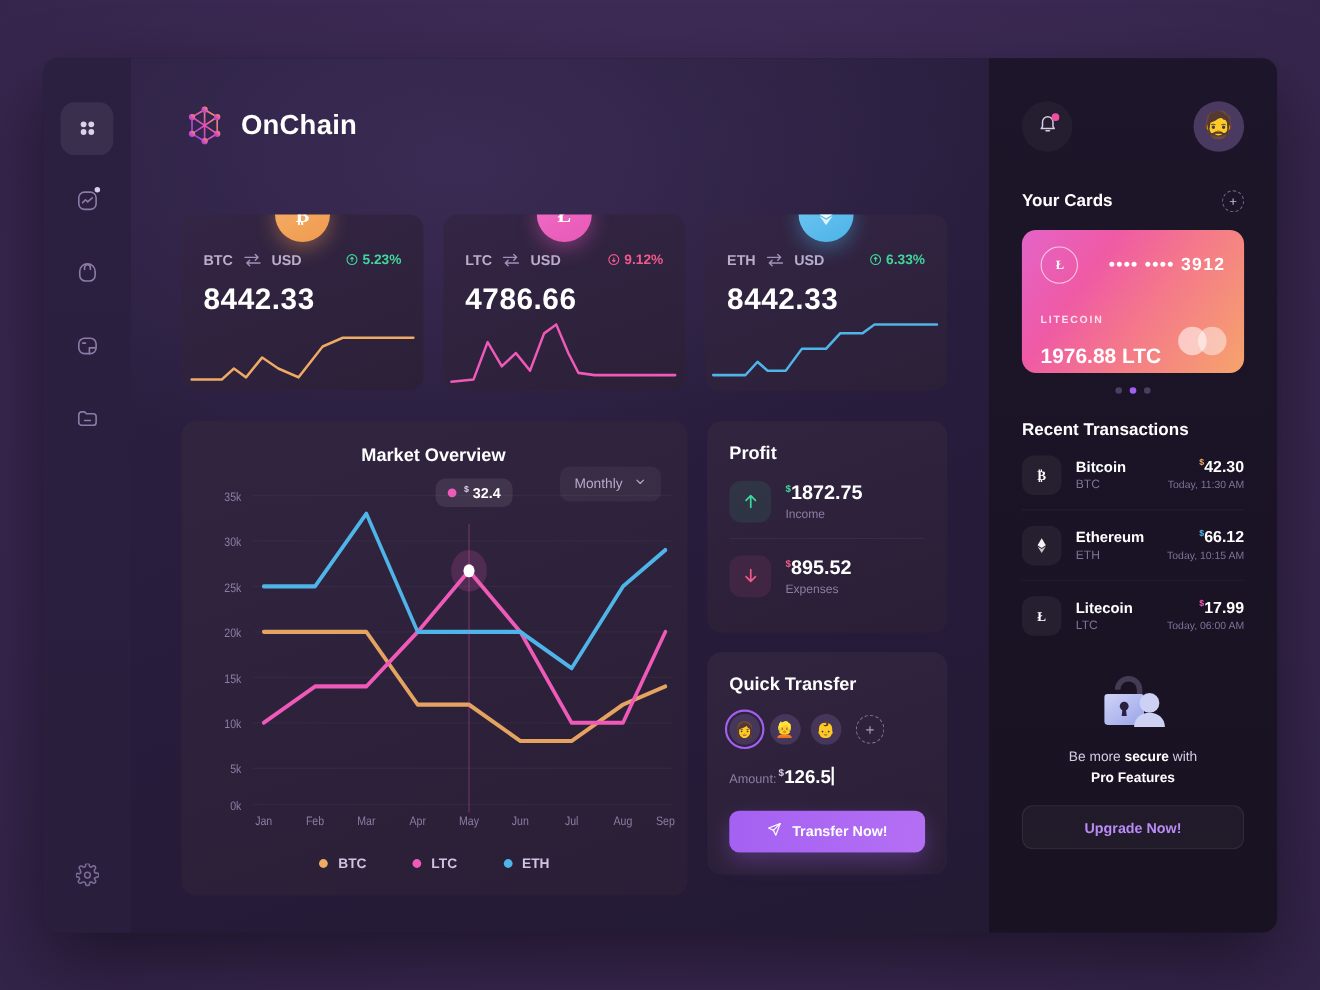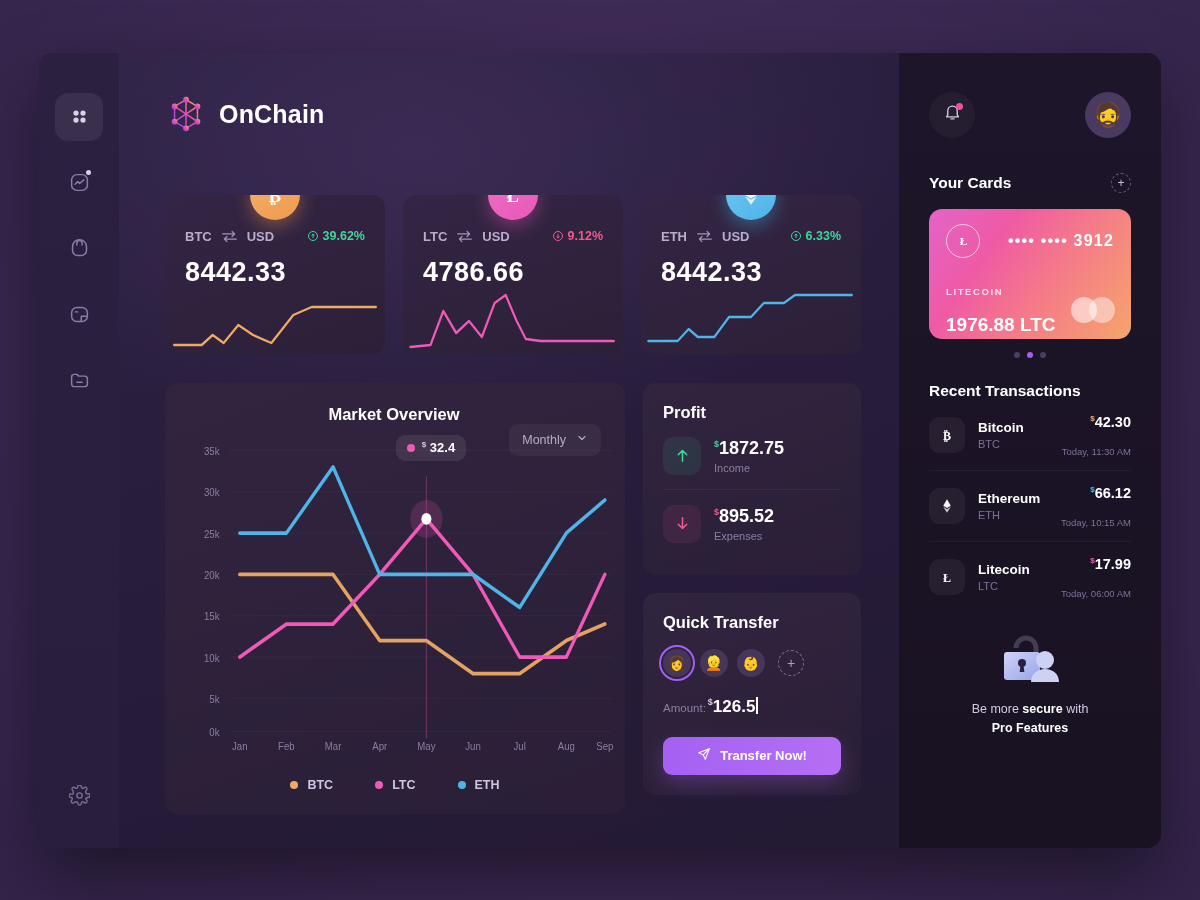--- a/index.html
+++ b/index.html
@@ -288,21 +288,21 @@
     width:36px; height:36px; border-radius:11px; flex:0 0 36px;
     background:rgba(255,255,255,.055);
     display:flex; align-items:center; justify-content:center; color:#fff;
   }
   .tx-ico svg{ width:18px; height:18px; }
   .tx-name{ font-size:13.5px; color:#fff; font-weight:600; }
   .tx-sym{ font-size:11px; color:#7e7299; margin-top:3px; }
   .tx-right{ margin-left:auto; text-align:right; }
   .tx-amt{ font-size:14.5px; font-weight:700; color:#fff; }
   .tx-amt sup{ font-size:8px; font-weight:700; }
-  .tx-time{ font-size:9.5px; color:#7e7299; margin-top:16px; }
+  .tx-time{ font-size:9.5px; color:#7e7299; margin-top:4px; }
 
   .promo{ margin-top:16px; text-align:center; padding-bottom:24px; }
   .promo-art{ height:60px; display:flex; align-items:flex-end; justify-content:center; }
   .promo-txt{ font-size:12.5px; color:#d3cae3; margin-top:12px; line-height:1.55; }
   .promo-txt b{ color:#fff; }
   .promo-txt .l2{ display:block; font-weight:700; color:#fff; }
   .promo-btn{
     margin-top:15px; width:100%; height:40px;
     border:1px solid rgba(255,255,255,.07);
     border-radius:10px; cursor:pointer;
@@ -422,21 +422,21 @@
                 <path d="M18 10H4M7 13l-3-3 3-3"></path>
                 <path d="M2 4h14M13 1l3 3-3 3"></path>
               </svg>
           </span>
           <span>USD</span>
           <span class="pct up">
             <svg viewBox="0 0 24 24" fill="none" stroke="currentColor" stroke-width="2">
                 <circle cx="12" cy="12" r="9"></circle>
                 <path d="M12 16V8M9 11l3-3 3 3"></path>
               </svg>
-            <span>39.62%</span>
+            <span>5.23%</span>
           </span>
         </div>
         <div class="coin-value">8442.33</div>
         <div class="spark">
           <svg viewBox="0 0 240 74" preserveAspectRatio="none">
             <path d="M10 64 L40 64 L52 54 L64 62 L80 44 L96 54 L116 62 L140 34 L160 26 L230 26" fill="none" stroke="#efab63" stroke-width="2.4" stroke-linecap="round" stroke-linejoin="round"></path>
           </svg>
         </div>
       </article>
 
@@ -769,15 +769,16 @@
           <circle cx="40" cy="31" r="4" fill="#2a2040"></circle>
           <path d="M38.6 32h2.8l.9 8h-4.6z" fill="#2a2040"></path>
           <circle cx="63" cy="28" r="9" fill="#cdd2f5"></circle>
           <path d="M49 50c0-8 6.3-13 14-13s14 5 14 13z" fill="#cdd2f5"></path>
         </svg>
       </div>
       <div class="promo-txt">
         <span>Be more </span><b>secure</b><span> with</span>
         <span class="l2">Pro Features</span>
       </div>
+      <button class="promo-btn">Upgrade Now!</button>
     </div>
   </aside>
 </div>
 
 </body></html>

